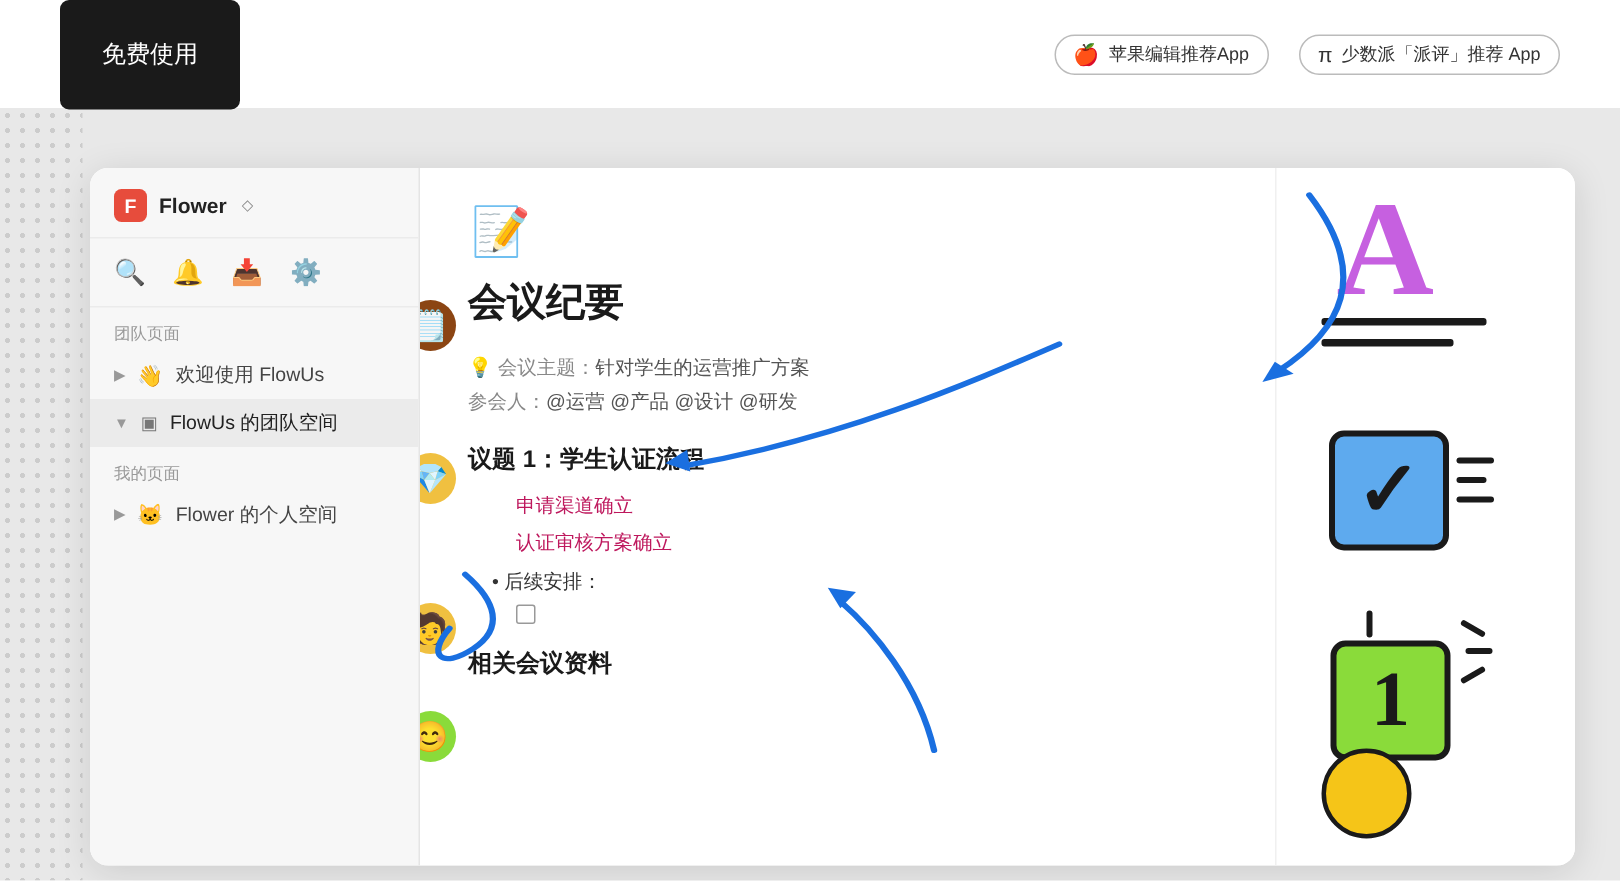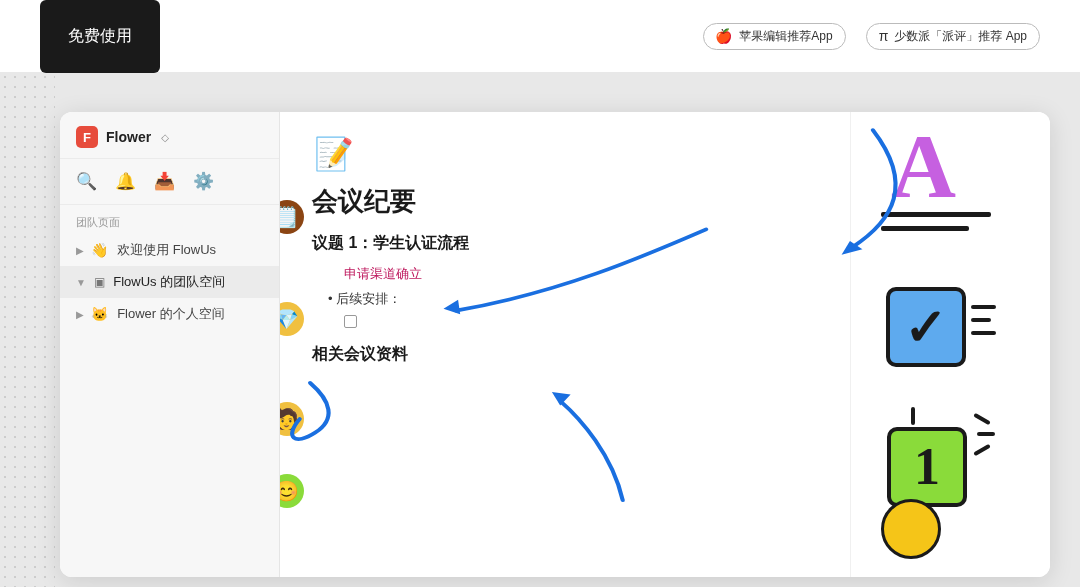--- a/index.html
+++ b/index.html
@@ -331,20 +331,21 @@
       <div class="nav-item">
         <span class="nav-arrow">▶</span>
         <span class="nav-emoji">👋</span>
         <span>欢迎使用 FlowUs</span>
       </div>
       <div class="nav-item active">
         <span class="nav-arrow">▼</span>
         <span class="nav-icon-box">▣</span>
         <span>FlowUs 的团队空间</span>
       </div>
+      <div class="section-label">我的页面</div>
       <div class="nav-item">
         <span class="nav-arrow">▶</span>
         <span class="nav-emoji">🐱</span>
         <span>Flower 的个人空间</span>
       </div>
     </div>
 
     <div class="doc-area" style="position:relative;">
 
       <div style="position:absolute; left: -10px; top: 88px; display:flex; flex-direction:column; gap:8px; z-index:5;">
@@ -354,24 +355,29 @@
         <div style="margin-top:30px;width:34px;height:34px;border-radius:50%;overflow:hidden;background:#8adb3a;display:flex;align-items:center;justify-content:center;font-size:20px;">😊</div>
       </div>
 
       <div class="doc-toolbar">
       </div>
 
       <div class="doc-notebook-icon" style="font-size:32px; margin-bottom:4px;">📝</div>
 
       <div class="doc-title">会议纪要</div>
 
+      <div class="doc-meta">
+        <span class="label">💡 会议主题：</span><span>针对学生的运营推广方案</span><br>
+        <span class="label">参会人：</span><span>@运营 @产品 @设计 @研发</span>
+      </div>
 
       <div class="doc-section-title">议题 1：学生认证流程</div>
 
       <div class="doc-sub-bullet">申请渠道确立</div>
+      <div class="doc-sub-bullet">认证审核方案确立</div>
 
       <div class="doc-bullet">• 后续安排：</div>
       <div class="doc-task">
         <span class="doc-task-checkbox"></span>
       </div>
 
       <div class="doc-section-title-2">相关会议资料</div>
 
     </div>
 

